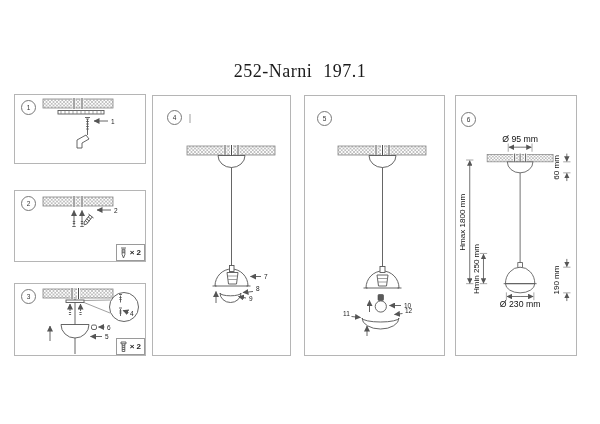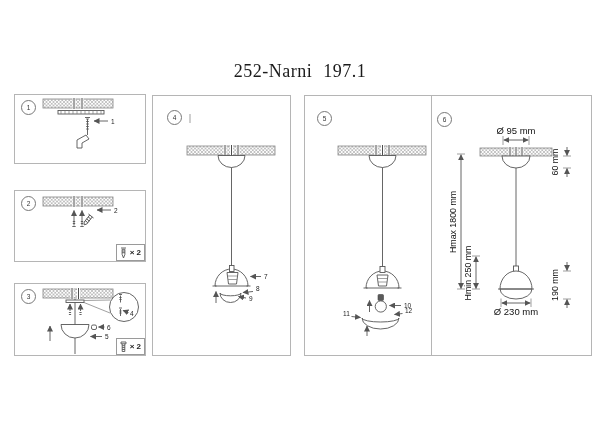--- a/index.html
+++ b/index.html
@@ -11,21 +11,21 @@
     position:absolute; top:61px; left:0; right:0; text-align:center;
     font-family:"Liberation Serif", serif; font-size:18px; color:#1b1b1b;
     word-spacing:6px; letter-spacing:0.5px;
   }
   .panel { position:absolute; background:#fff; border:1px solid #b5b5b5; box-sizing:border-box; }
   .p1 { left:14px;  top:94px;  width:132px; height:70px; }
   .p2 { left:14px;  top:190px; width:132px; height:72px; }
   .p3 { left:14px;  top:283px; width:132px; height:73px; }
   .p4 { left:152px; top:95px;  width:139px; height:261px; }
   .p5 { left:304px; top:95px;  width:141px; height:261px; }
-  .p6 { left:431px; top:95px;  width:161px; height:261px;text-decoration:underline; }
+  .p6 { left:455px; top:95px;  width:122px; height:261px;text-decoration:underline; }
   .panel > svg.draw { position:absolute; left:0; top:0; width:100%; height:100%; }
   .step {
     position:absolute; width:13px; height:13px; border:1px solid #787878; border-radius:50%;
     font:6.5px/13px "Liberation Sans", sans-serif; text-align:center; color:#333; background:#fff; z-index:2;
   }
   .qtybox {
     position:absolute; right:0; bottom:0; height:15px; border:1px solid #9a9a9a;
     background:#fff; display:flex; align-items:center; padding:0 3px 0 2px; gap:2px; z-index:2;
   }
   .qtext { font:600 8px "Liberation Sans", sans-serif; color:#222; white-space:nowrap; }

